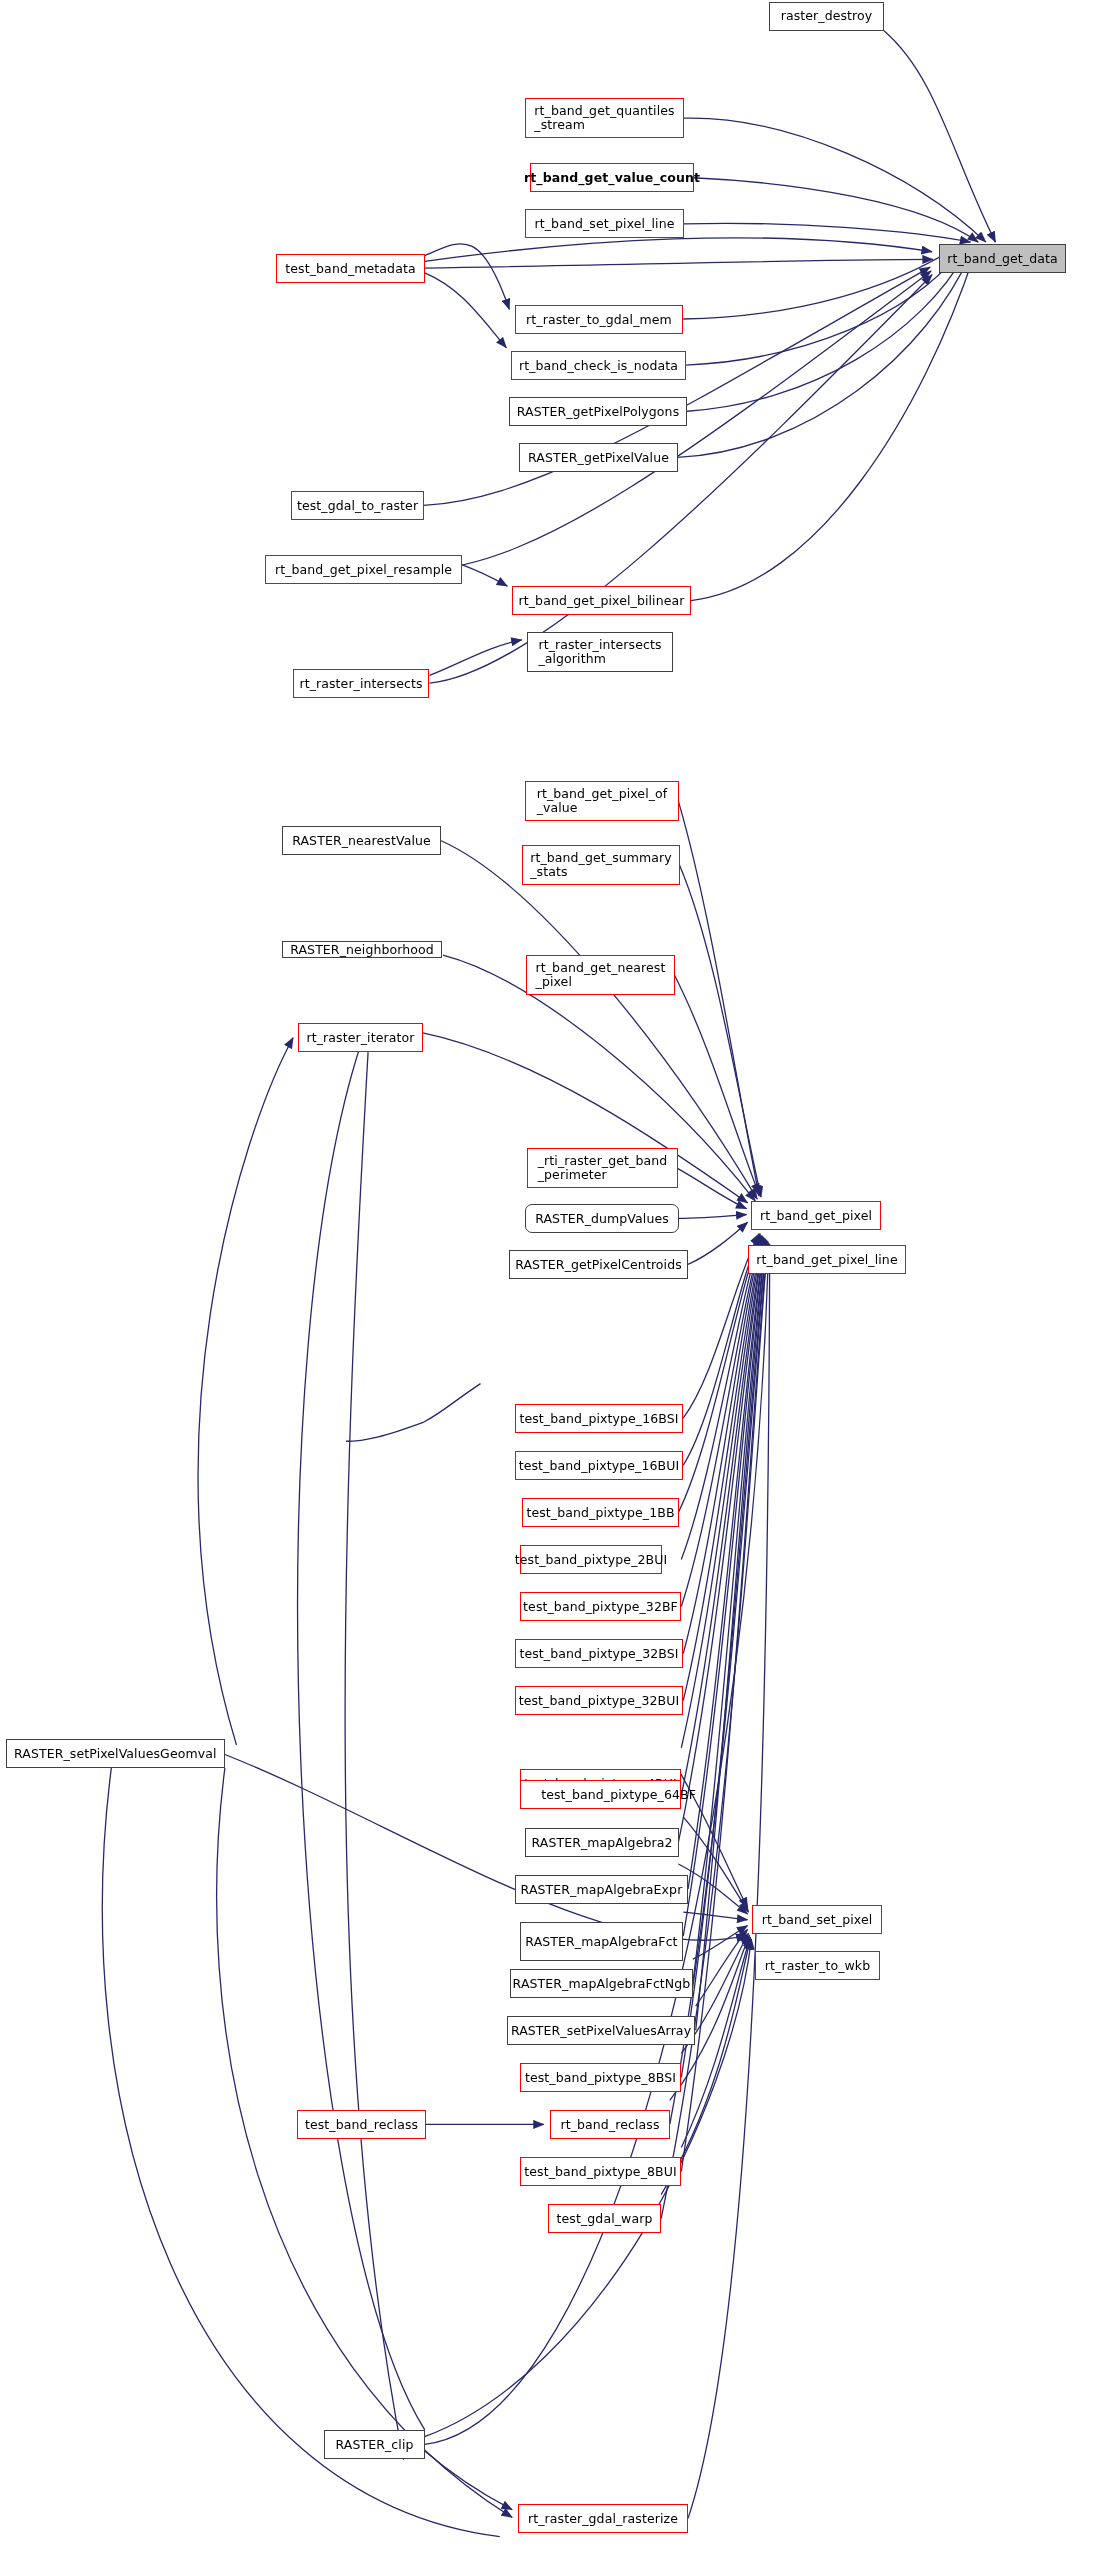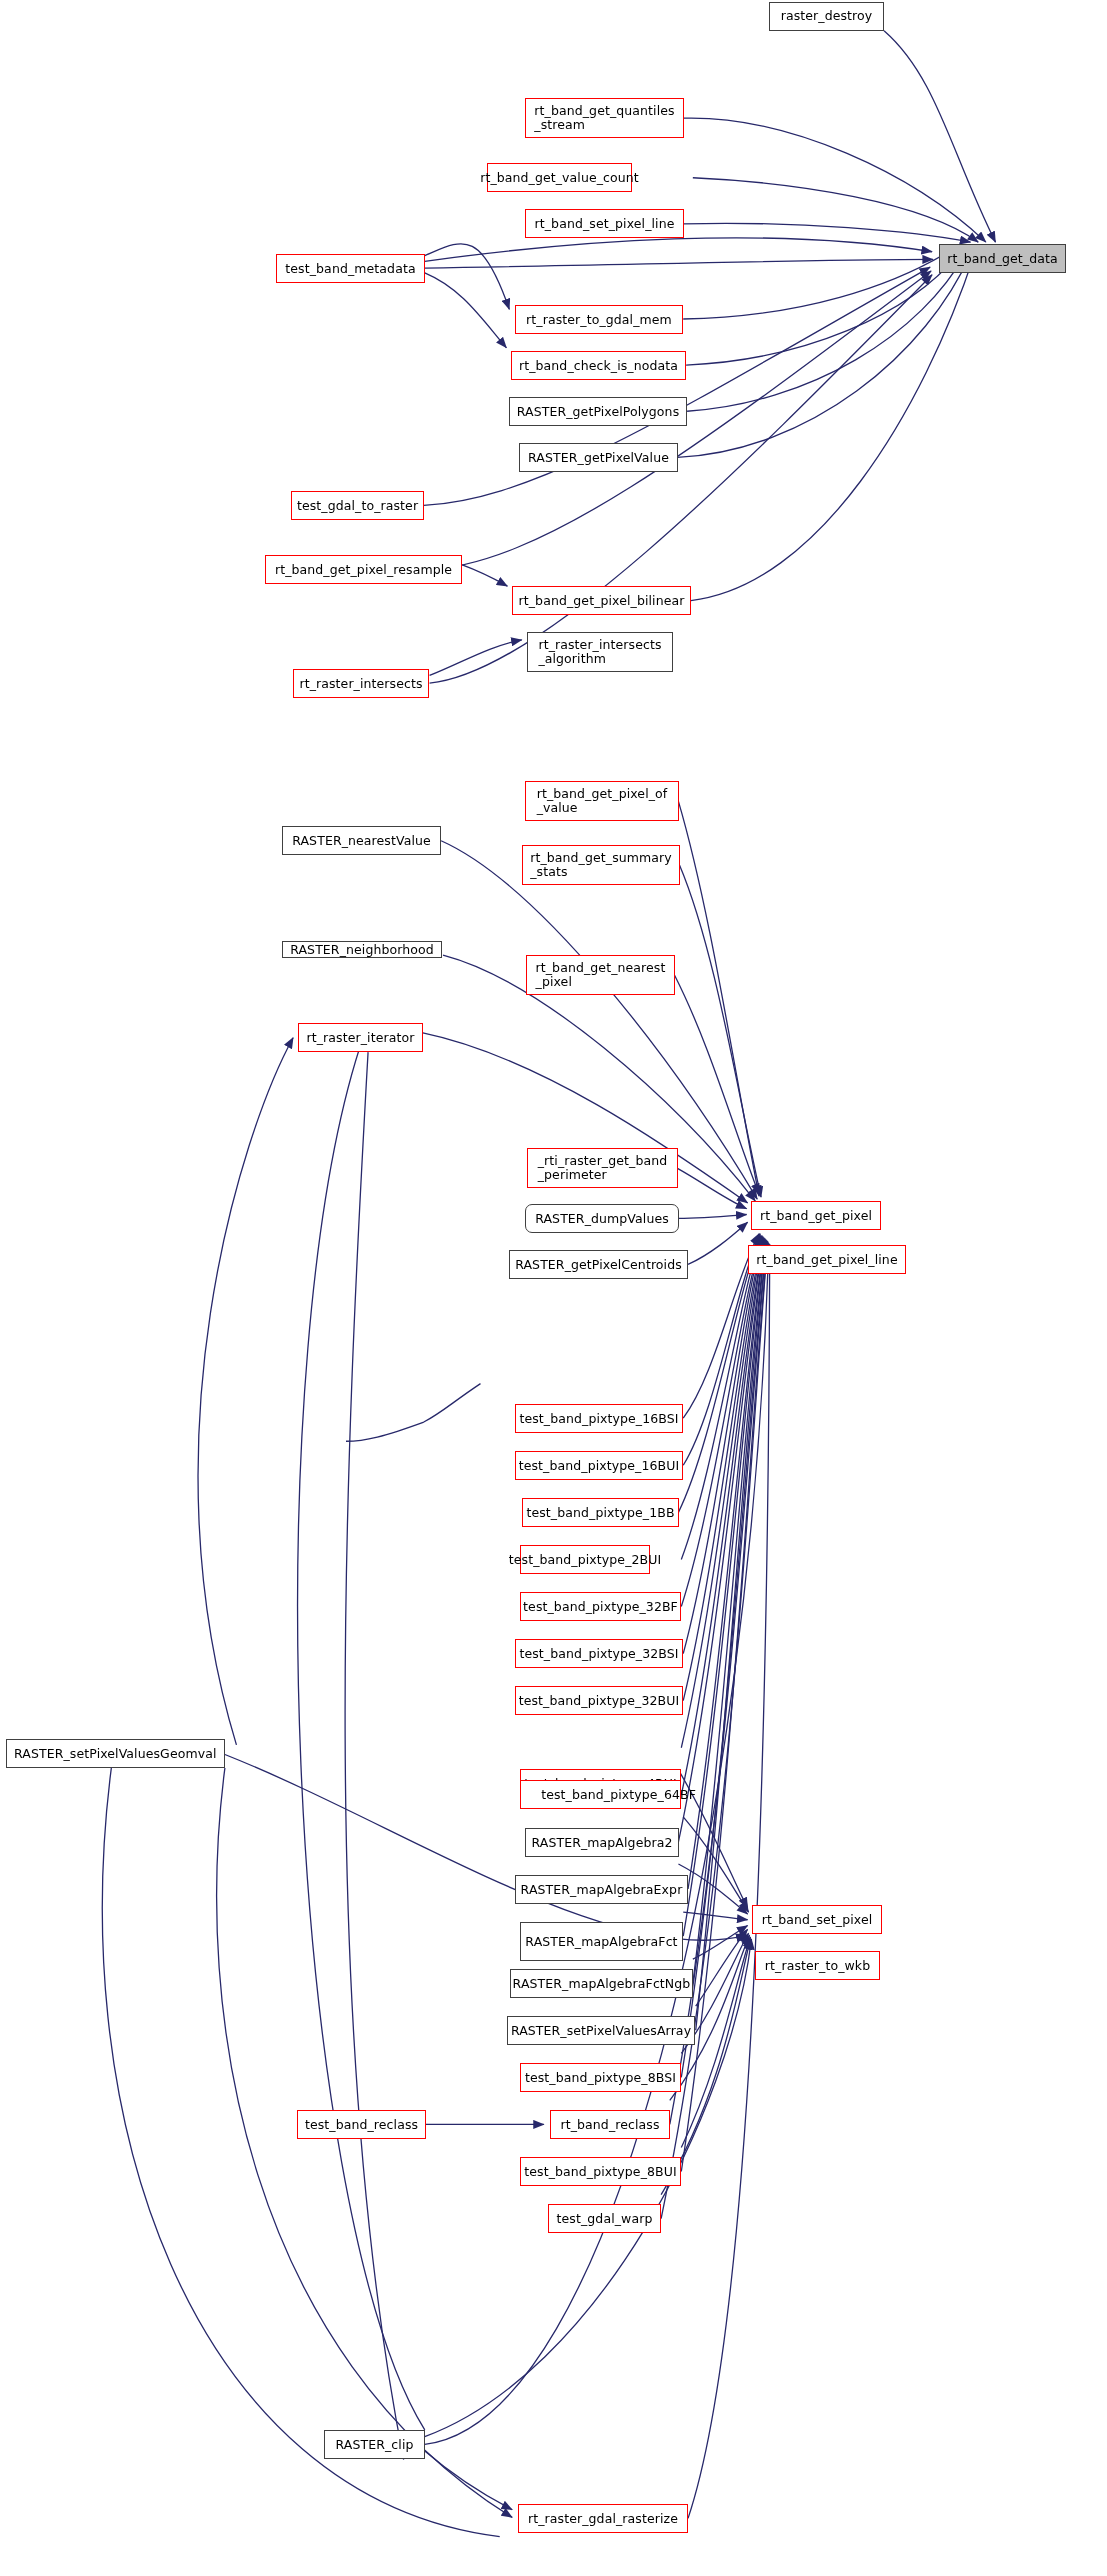--- a/index.html
+++ b/index.html
@@ -119,21 +119,21 @@
       <path d="M120,1810 C60,2200 200,2600 520,2640"></path>
       <path d="M500,1440 C470,1460 460,1470 441,1480"></path>
       <path d="M441,1480 C400,1495 380,1500 360,1500"></path>
     </g>
   </svg>
 
   <div class="node focus" style="left: 939px; top: 244px; width: 127px; height: 29px;">rt_band_get_data</div>
   <div class="node black" style="left: 769px; top: 1.9px; width: 115px; height: 29px;">raster_destroy</div>
   <div class="node red" style="left: 525px; top: 98px; width: 159px; height: 40px;">rt_band_get_quantiles
 _stream</div>
-  <div class="node red" style="left: 487px; top: 163px; width: 145px; height: 29px;">rt_band_get_value_count</div>
+  <div class="node red" style="left: 530px; top: 163px; width: 164px; height: 29px; font-weight: bold;">rt_band_get_value_count</div>
   <div class="node red" style="left: 525px; top: 209px; width: 159px; height: 29px;">rt_band_set_pixel_line</div>
   <div class="node red" style="left: 276px; top: 254px; width: 149px; height: 29px;">test_band_metadata</div>
   <div class="node red" style="left: 515px; top: 305px; width: 168px; height: 29px;">rt_raster_to_gdal_mem</div>
   <div class="node red" style="left: 511px; top: 351px; width: 175px; height: 29px;">rt_band_check_is_nodata</div>
   <div class="node black" style="left: 509px; top: 397px; width: 178px; height: 29px;">RASTER_getPixelPolygons</div>
   <div class="node black" style="left: 519px; top: 443px; width: 159px; height: 29px;">RASTER_getPixelValue</div>
   <div class="node red" style="left: 291px; top: 491px; width: 133px; height: 29px;">test_gdal_to_raster</div>
   <div class="node red" style="left: 265px; top: 555px; width: 197px; height: 29px;">rt_band_get_pixel_resample</div>
   <div class="node red" style="left: 512px; top: 586px; width: 179px; height: 29px;">rt_band_get_pixel_bilinear</div>
   <div class="node black" style="left: 527px; top: 632px; width: 146px; height: 40px;">rt_raster_intersects
@@ -150,21 +150,21 @@
   <div class="node red" style="left: 298px; top: 1023px; width: 125px; height: 29px;">rt_raster_iterator</div>
   <div class="node red" style="left: 527px; top: 1148px; width: 151px; height: 40px;">_rti_raster_get_band
 _perimeter</div>
   <div class="node red" style="left: 751px; top: 1201px; width: 130px; height: 29px;">rt_band_get_pixel</div>
   <div class="node black" style="left: 525px; top: 1204px; width: 154px; height: 29px; border-radius: 7px;">RASTER_dumpValues</div>
   <div class="node red" style="left: 748px; top: 1245px; width: 158px; height: 29px;">rt_band_get_pixel_line</div>
   <div class="node black" style="left: 509px; top: 1250px; width: 179px; height: 29px;">RASTER_getPixelCentroids</div>
   <div class="node red" style="left: 515px; top: 1404px; width: 168px; height: 29px;">test_band_pixtype_16BSI</div>
   <div class="node red" style="left: 515px; top: 1451px; width: 168px; height: 29px;">test_band_pixtype_16BUI</div>
   <div class="node red" style="left: 522px; top: 1498px; width: 157px; height: 29px;">test_band_pixtype_1BB</div>
-  <div class="node red" style="left: 520px; top: 1545px; width: 130px; height: 29px;">test_band_pixtype_2BUI</div>
+  <div class="node red" style="left: 520px; top: 1545px; width: 142px; height: 29px;">test_band_pixtype_2BUI</div>
   <div class="node red" style="left: 520px; top: 1592px; width: 161px; height: 29px;">test_band_pixtype_32BF</div>
   <div class="node red" style="left: 515px; top: 1639px; width: 168px; height: 29px;">test_band_pixtype_32BSI</div>
   <div class="node red" style="left: 515px; top: 1686px; width: 168px; height: 29px;">test_band_pixtype_32BUI</div>
   <div class="node red" style="left: 520px; top: 1733px; width: 161px; height: 29px; margin-top: 36px;">test_band_pixtype_4BUI</div>
   <div class="node red" style="left: 520px; top: 1780px; width: 161px; height: 29px; padding-left: 40px;">test_band_pixtype_64BF</div>
   <div class="node black" style="left: 525px; top: 1828px; width: 154px; height: 29px;">RASTER_mapAlgebra2</div>
   <div class="node black" style="left: 515px; top: 1875px; width: 173px; height: 29px;">RASTER_mapAlgebraExpr</div>
   <div class="node red" style="left: 752px; top: 1905px; width: 130px; height: 29px;">rt_band_set_pixel</div>
   <div class="node black" style="left: 520px; top: 1922px; width: 163px; height: 39px;">RASTER_mapAlgebraFct</div>
   <div class="node red" style="left: 755px; top: 1951px; width: 125px; height: 29px;">rt_raster_to_wkb</div>

